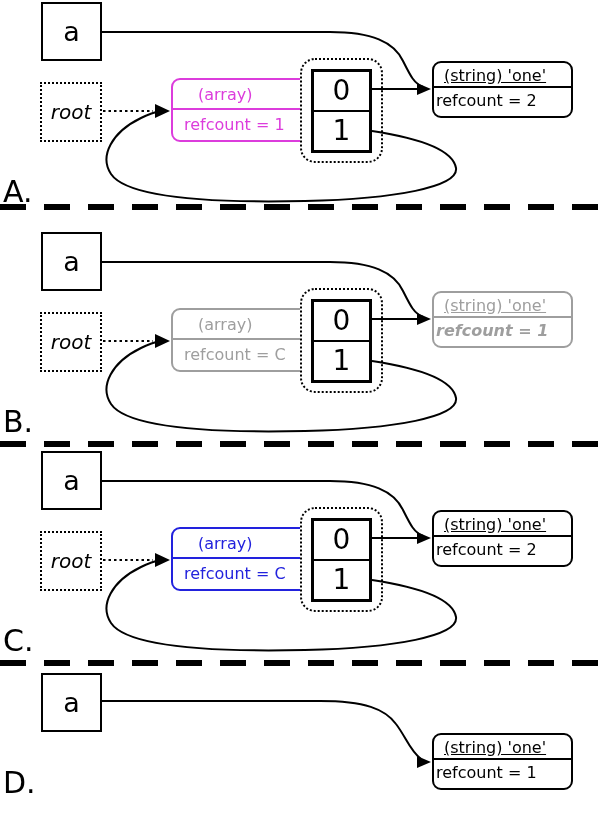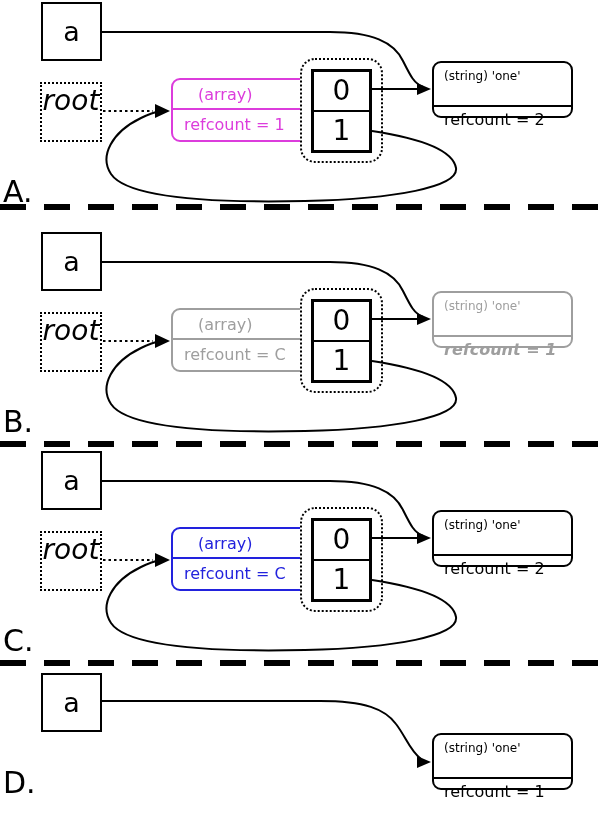--- a/index.html
+++ b/index.html
@@ -17,22 +17,22 @@
 
   .var-box{
     position:absolute;left:41px;top:2px;width:57px;height:55px;
     border:2px solid #000;background:#fff;
     display:flex;align-items:center;justify-content:center;
     font-size:27px;color:#000;
   }
   .root-box{
     position:absolute;left:40px;top:82px;width:58px;height:56px;
     border:2px dotted #000;background:#fff;
-    display:flex;justify-content:center;
-    font-size:28px;font-style:italic;color:#000;
+    display:flex;align-items:center;justify-content:center;
+    font-size:20px;font-style:italic;color:#000;
   }
   .array-box{
     position:absolute;left:171px;top:78px;width:141px;height:60px;
     border:2px solid var(--ac,#000);border-radius:9px;background:#fff;
     color:var(--ac,#000);
   }
   .array-box .row1{height:28px;line-height:29px;padding-left:25px;font-size:16px;}
   .array-box .row2{height:30px;line-height:30px;padding-left:11px;font-size:16px;
     border-top:2px solid var(--ac,#000);}
   .dotted-wrap{
@@ -44,22 +44,22 @@
     border:3px solid #000;background:#fff;text-align:center;
     font-size:28px;color:#000;
   }
   .cells .cell0{height:38px;line-height:38px;}
   .cells .cell1{height:38px;line-height:38px;border-top:2px solid #000;}
   .string-box{
     position:absolute;left:432px;top:61px;width:137px;height:53px;
     border:2px solid var(--ac,#000);border-radius:9px;background:#fff;
     color:var(--ac,#000);
   }
-  .string-box .row1{height:42px;line-height:26px;padding-left:10px;font-size:12px;}
-  .string-box .row2{height:26px;line-height:26px;padding-left:10px;font-size:16px;
+  .string-box .row1{height:23px;line-height:26px;padding-left:10px;font-size:16px;text-decoration:underline;}
+  .string-box .row2{height:26px;line-height:26px;padding-left:2px;font-size:16px;
     border-top:2px solid var(--ac,#000);}
   .string-box .row2.bi{font-weight:bold;font-style:italic;}
   .section-label{
     position:absolute;left:3px;top:174px;font-size:30px;color:#000;
   }
   .panel-d .var-box{top:11px;}
   .panel-d .string-box{top:71px;}
   .panel-d .section-label{top:103px;}
 </style>
 </head>

